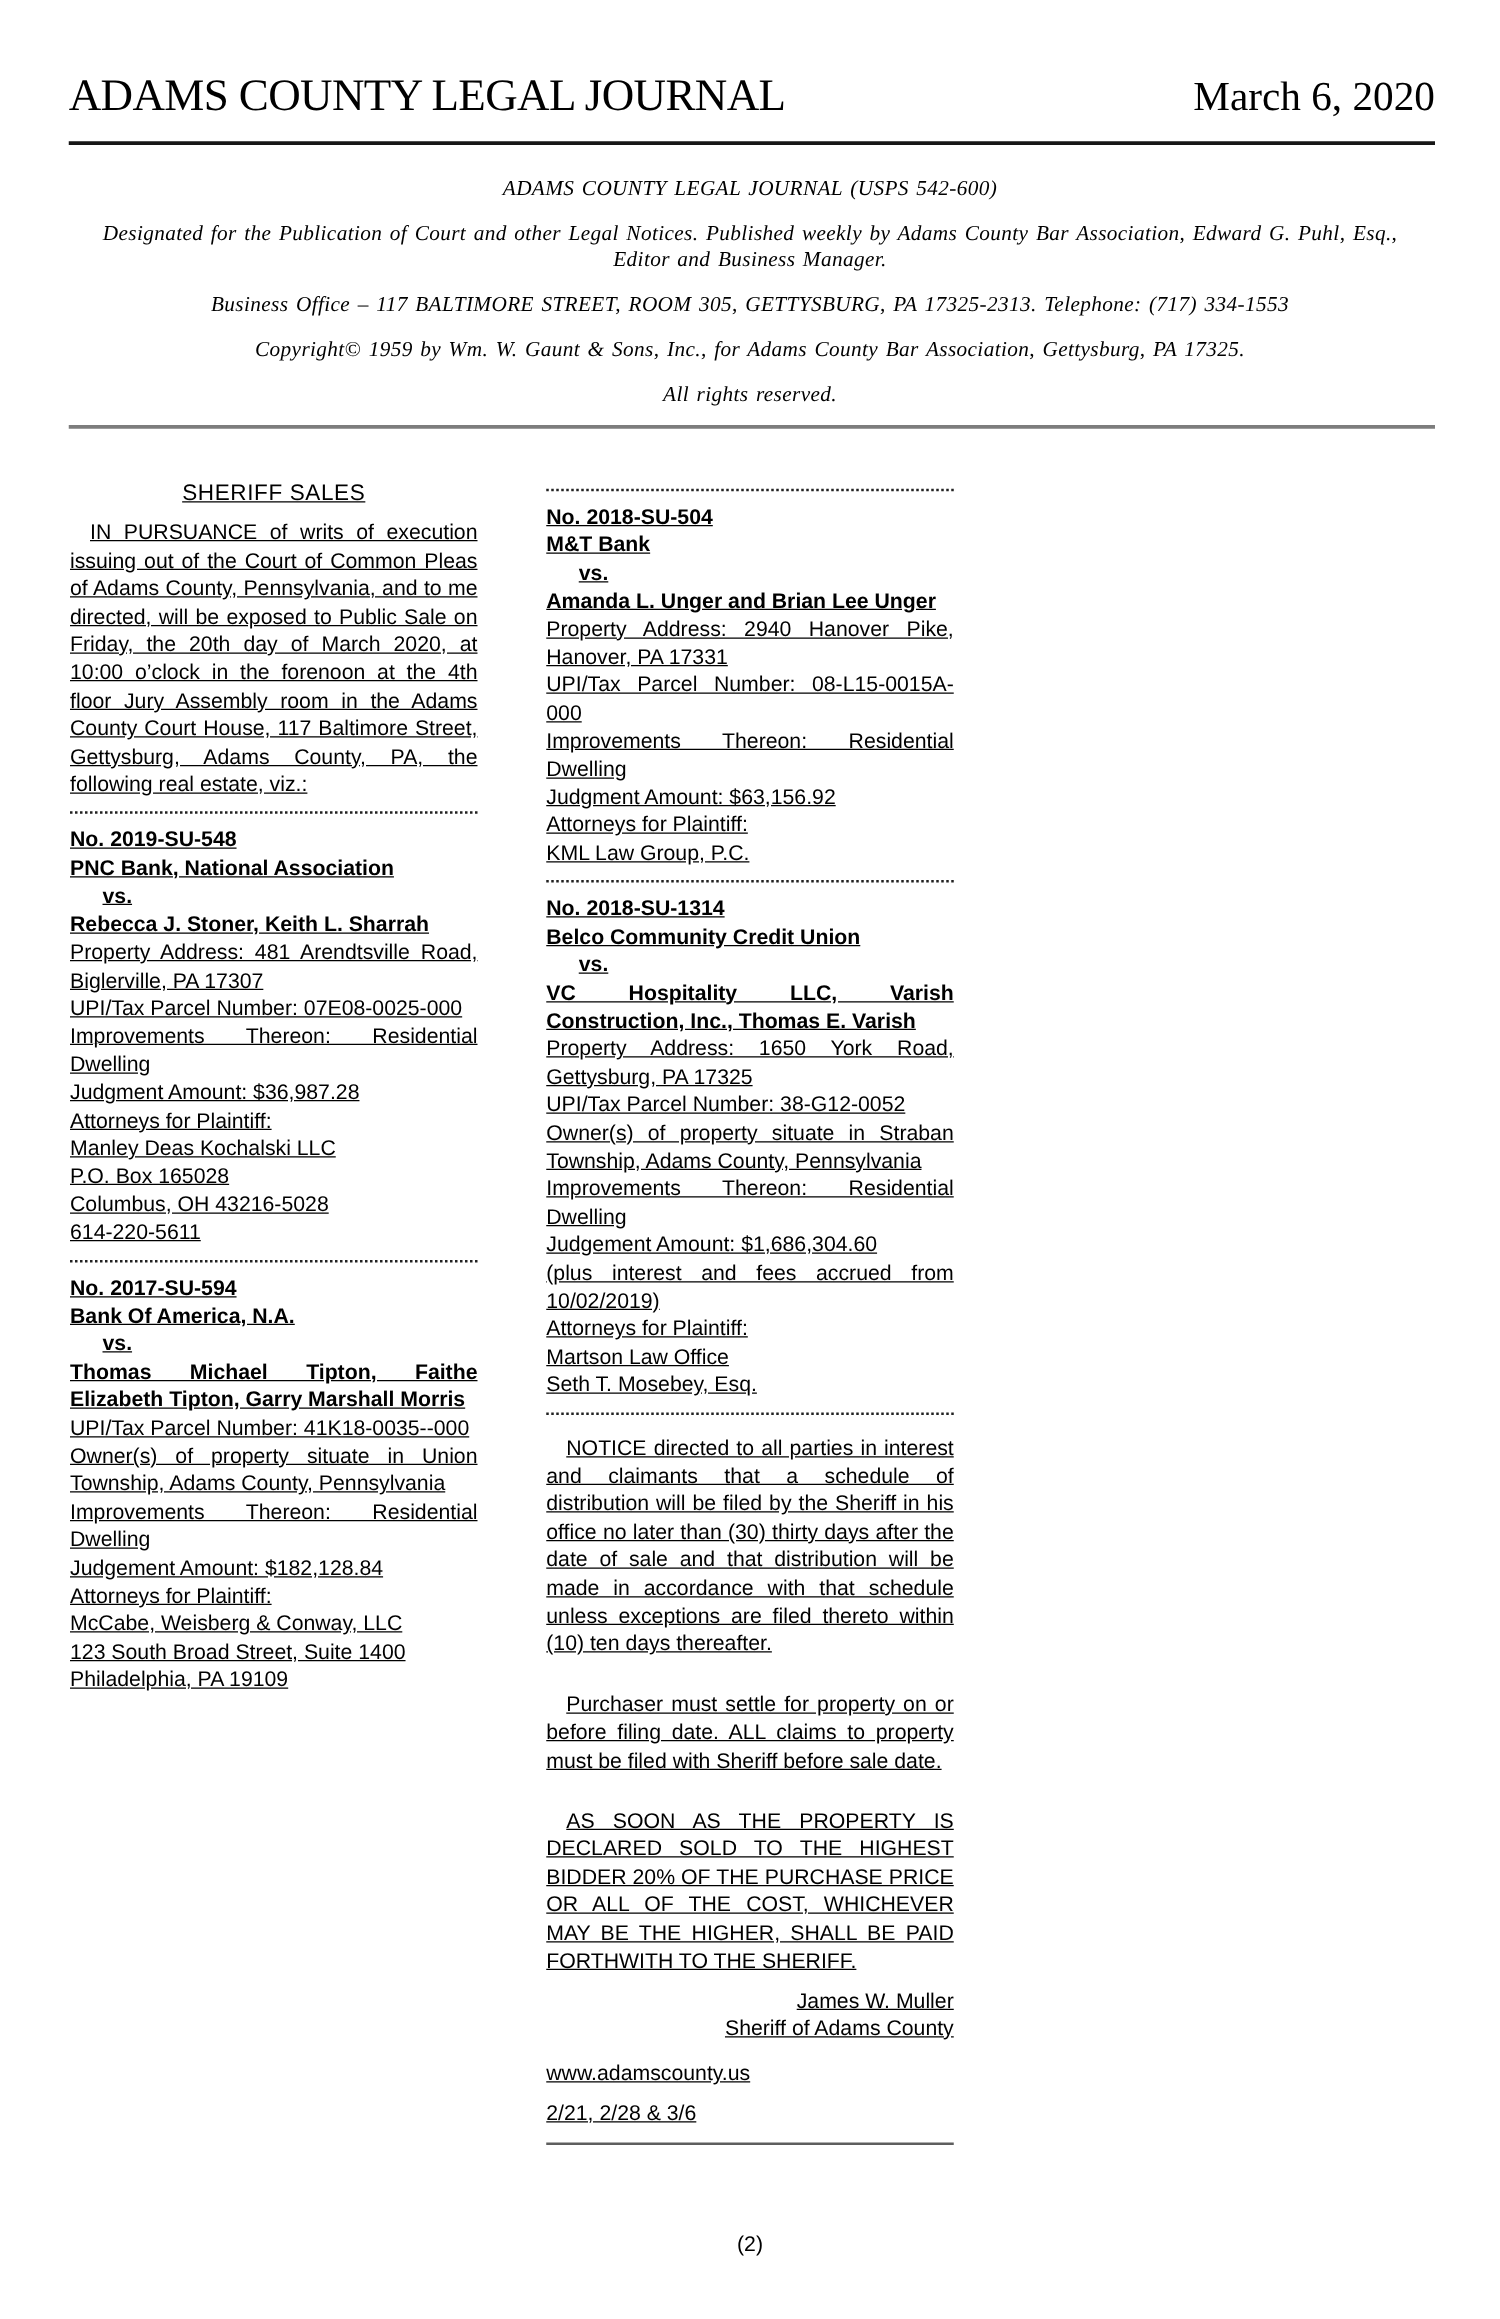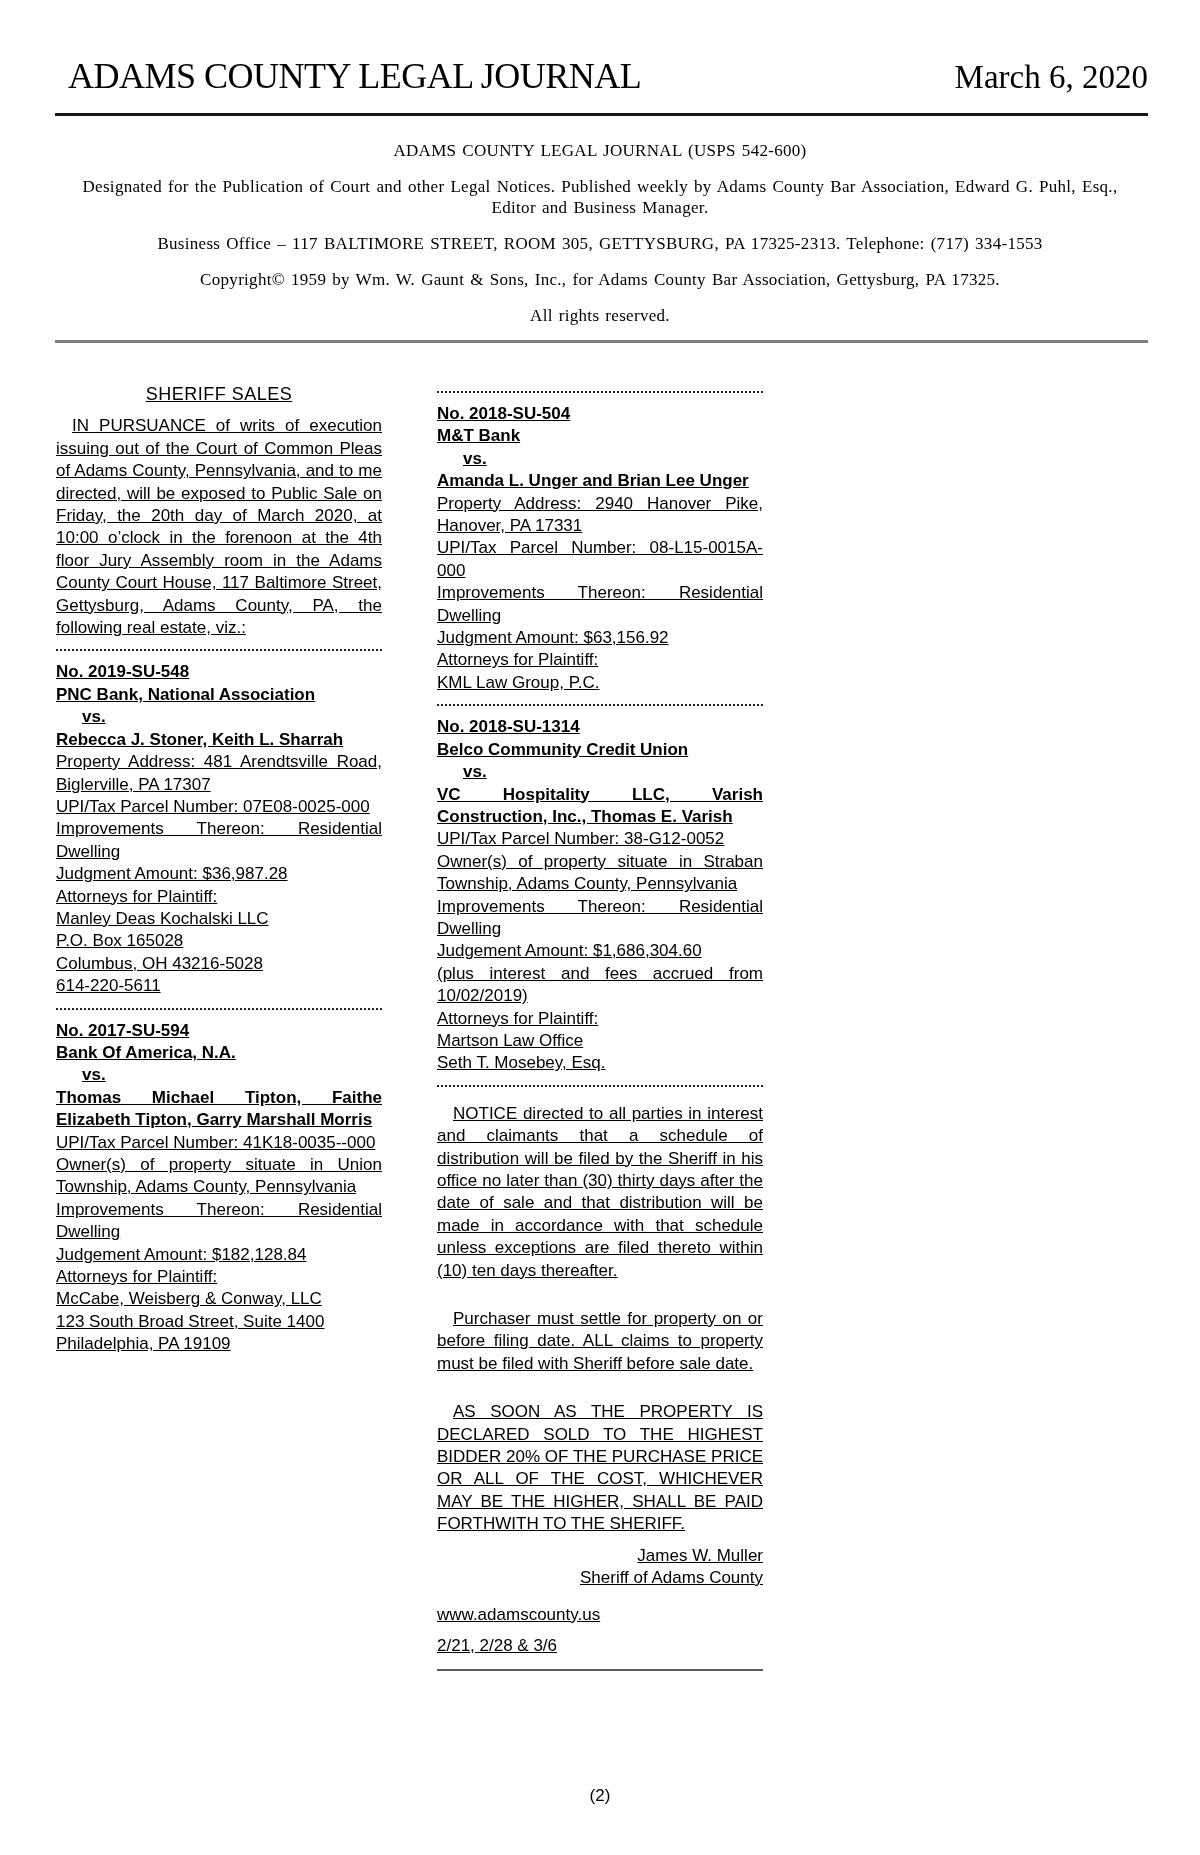--- a/index.html
+++ b/index.html
@@ -3,35 +3,35 @@
 <meta charset="utf-8">
 <style>
   html,body { margin:0; padding:0; background:#fff; }
   .page {
     position:relative; width:1200px; height:1855px; background:#ffffff;
     font-family:"Liberation Sans", sans-serif; color:#000;
     overflow:hidden;
   }
   
   .header {
-    position:absolute; top:55px; left:68px; right:52px;
+    position:absolute; top:55px; left:55px; right:52px;
     display:flex; justify-content:space-between; align-items:baseline;
     font-family:"Liberation Serif", serif;
   }
   .header-title { font-size:36px; letter-spacing:-0.5px; white-space:nowrap; }
   .header-date  { font-size:33px; white-space:nowrap; }
   .rule { border:0; }
   .rule-header { position:absolute; top:113px; left:55px; right:52px; border-top:3px solid #161616; }
   
   .masthead {
     position:absolute; top:140px; left:60px; right:60px;
     text-align:center; font-family:"Liberation Serif", serif;
     font-size:17px; line-height:21px; letter-spacing:0.3px; word-spacing:1.5px;
   }
-  .masthead .block { margin:0 0 15px 0; }
+  .masthead .block { margin:0 0 15px 0;font-style:italic; }
   .rule-masthead { position:absolute; top:340px; left:55px; right:52px; border-top:3px solid #7d7d7d; }
   
   .columns { position:absolute; top:383px; left:56px; display:flex; gap:55px; }
   .col { width:326px; font-size:17px; line-height:22.4px;text-decoration:underline; }
   .sales-heading {
     margin:0 0 10px 0; font-size:18px; font-weight:400;
     letter-spacing:0.5px; text-align:center;
   }
   .para { margin:0; text-align:justify; text-indent:16px; }
   .notice { margin-top:26px; }
@@ -123,20 +123,21 @@
         <div>KML Law Group, P.C.</div>
       </div>
 
       <div class="dotted"></div>
 
       <div class="sale">
         <div class="b">No. 2018-SU-1314</div>
         <div class="b">Belco Community Credit Union</div>
         <div class="b vs">vs.</div>
         <div class="b">VC Hospitality LLC, Varish Construction, Inc., Thomas E. Varish</div>
+        <div>Property Address: 1650 York Road, Gettysburg, PA 17325</div>
         <div>UPI/Tax Parcel Number: 38-G12-0052</div>
         <div>Owner(s) of property situate in Straban Township, Adams County, Pennsylvania</div>
         <div>Improvements Thereon: Residential Dwelling</div>
         <div>Judgement Amount: $1,686,304.60</div>
         <div>(plus interest and fees accrued from 10/02/2019)</div>
         <div>Attorneys for Plaintiff:</div>
         <div>Martson Law Office</div>
         <div>Seth T. Mosebey, Esq.</div>
       </div>
 

